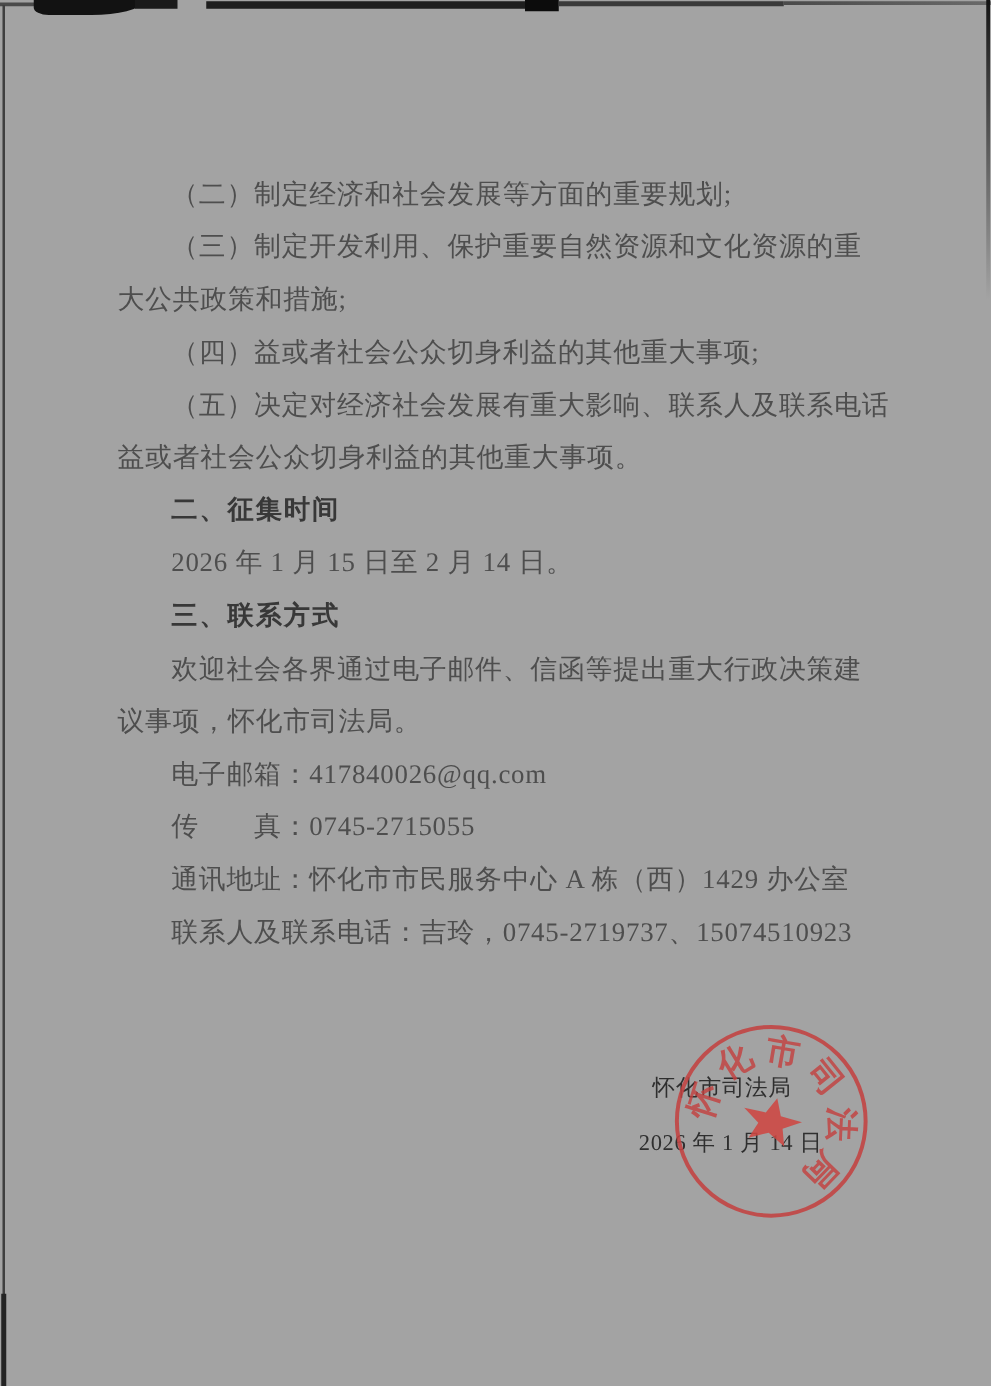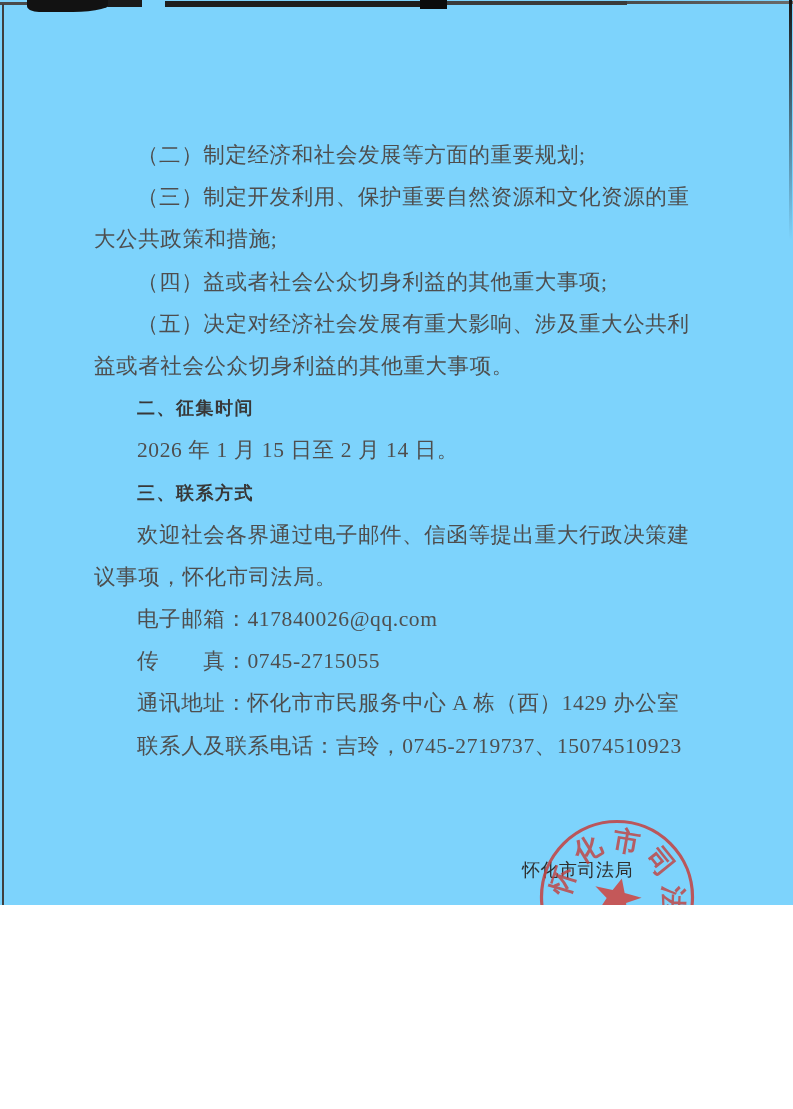--- a/index.html
+++ b/index.html
@@ -1,20 +1,20 @@
 <!DOCTYPE html>
 <html><head>
 <meta charset="utf-8">
 <style>
   html, body { margin: 0; padding: 0; background: #ffffff; }
   #page {
     position: relative;
     width: 793px;
-    height: 905px;
-    background: #7dd3fc;
+    height: 1109px;
+    background: #a3a3a3;
     overflow: hidden;
     font-family: "Liberation Serif", "DejaVu Serif", serif;
   }
 
   
   .artifact { position: absolute; pointer-events: none; }
   .top-line-left   { left: 0;   top: 2px; width: 56px;  height: 3px;  background: #4a4a4a; }
   .top-blob-1      { left: 27px; top: 0;  width: 86px;  height: 12px; background: #121212;
                      border-radius: 0 0 40px 12px / 0 0 10px 6px; }
   .top-blob-1b     { left: 108px; top: 0; width: 34px;  height: 7px;  background: #1a1a1a; }
@@ -37,21 +37,21 @@
     color: #4e4e4e;
     font-size: 21.5px;
     letter-spacing: 0.6px;
   }
   .line { height: 42.2px; line-height: 42.2px; white-space: nowrap; }
   .indent { padding-left: 43px; }
   .heading {
     font-family: "Liberation Sans", "DejaVu Sans", sans-serif;
     font-weight: bold;
     color: #383838;
-    font-size: 18px;
+    font-size: 21px;
     letter-spacing: 1.5px;
   }
 
   
   .sig-agency {
     position: absolute; left: 522px; top: 858px;
     font-size: 18px; color: #2f2f2f; letter-spacing: 0.5px; white-space: nowrap;
   }
   .sig-date {
     position: absolute; left: 511px; top: 902px;
@@ -86,21 +86,21 @@
   <div class="artifact top-line-right2"></div>
   <div class="artifact right-edge-line"></div>
   <div class="artifact left-edge-line"></div>
   <div class="artifact left-edge-bottom"></div>
 
   <div id="content">
     <div class="line indent">（二）制定经济和社会发展等方面的重要规划;</div>
     <div class="line indent">（三）制定开发利用、保护重要自然资源和文化资源的重</div>
     <div class="line">大公共政策和措施;</div>
     <div class="line indent">（四）益或者社会公众切身利益的其他重大事项;</div>
-    <div class="line indent">（五）决定对经济社会发展有重大影响、涉及重大公共利</div>
+    <div class="line indent">（五）决定对经济社会发展有重大影响、联系人及联系电话</div>
     <div class="line">益或者社会公众切身利益的其他重大事项。</div>
     <div class="line indent heading">二、征集时间</div>
     <div class="line indent">2026 年 1 月 15 日至 2 月 14 日。</div>
     <div class="line indent heading">三、联系方式</div>
     <div class="line indent">欢迎社会各界通过电子邮件、信函等提出重大行政决策建</div>
     <div class="line">议事项，怀化市司法局。</div>
     <div class="line indent">电子邮箱：417840026@qq.com</div>
     <div class="line indent">传　　真：0745-2715055</div>
     <div class="line indent">通讯地址：怀化市市民服务中心 A 栋（西）1429 办公室</div>
     <div class="line indent">联系人及联系电话：吉玲，0745-2719737、15074510923</div>

